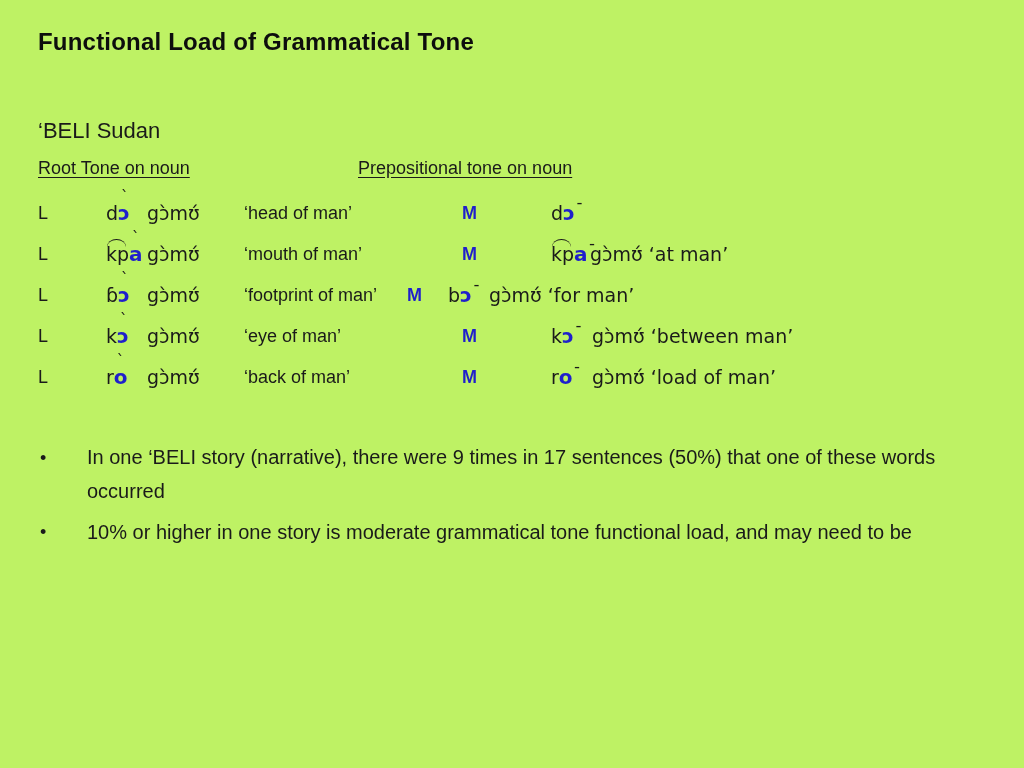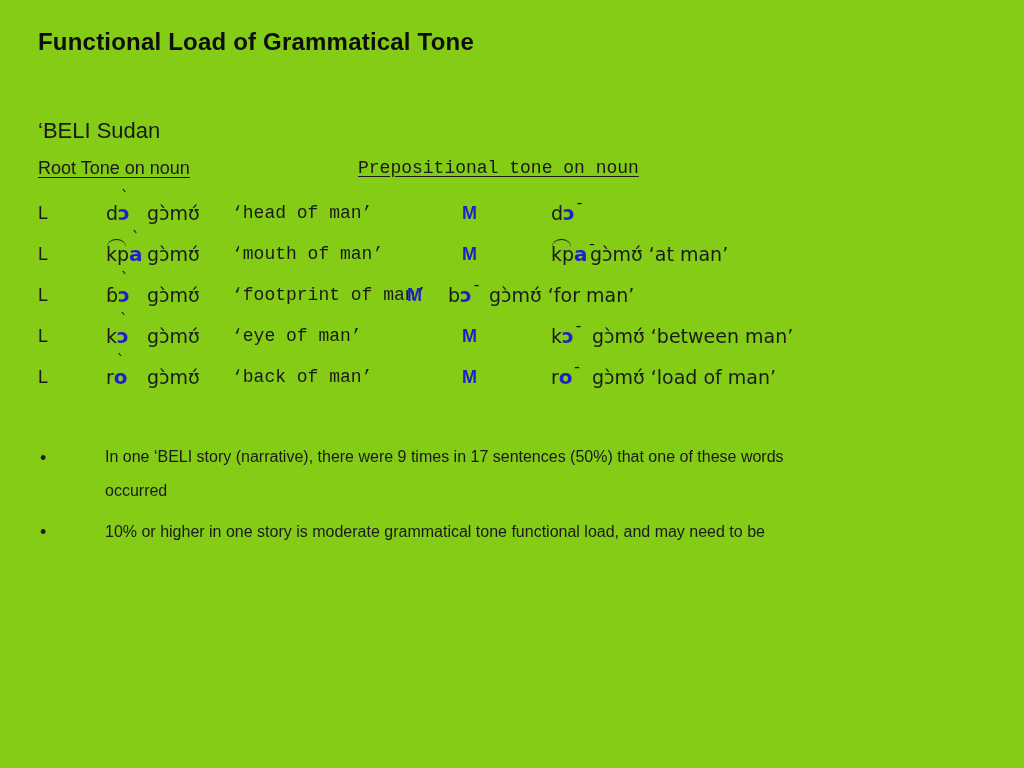--- a/index.html
+++ b/index.html
@@ -1,40 +1,40 @@
 <!DOCTYPE html>
 <html><head>
 <meta charset="utf-8">
 <style>
   html,body{margin:0;padding:0;}
   body{
     width:1024px;height:768px;background:#ffffff;
     font-family:"Liberation Sans",sans-serif;color:#1a1a1a;
     position:relative;overflow:hidden;
   }
-  .slide{position:absolute;inset:0;background:#84cc16;}
+  .slide{position:absolute;inset:0;background:#bef264;}
   .title{
     position:absolute;left:38px;top:28px;
     font-size:24px;font-weight:bold;color:#0d0d0d;letter-spacing:.2px;
     white-space:nowrap;
   }
   .subtitle{position:absolute;left:38px;top:118px;font-size:22px;white-space:nowrap;}
   .col-hdr{
     position:absolute;top:158px;font-size:18px;white-space:nowrap;
     text-decoration:underline;text-underline-offset:3px;
   }
   .col-hdr.left{left:38px;}
-  .col-hdr.right{left:358px;font-family:Liberation Mono, monospace;}
+  .col-hdr.right{left:358px;}
 
   .row{position:absolute;left:0;width:1024px;height:30px;font-size:18px;line-height:26px;}
   .cell{position:absolute;white-space:nowrap;}
   .tone-l{left:38px;}
   .word1{left:106px;}
   .noun1{left:147px;}
-  .gloss1{left:232px;font-family:Liberation Mono, monospace;}
+  .gloss1{left:244px;}
   .mcol{left:462px;font-weight:bold;color:#1f1fcc;}
   .word2{left:551px;}
   .rest2{left:592px;}
   
   .r3 .mcol{left:407px;}
   .r3 .word2{left:448px;}
   .r3 .rest2{left:489px;}
   .r2 .rest2{left:590px;}
 
   .ipa{font-family:"DejaVu Sans",sans-serif;font-size:19px;text-align:right;}
@@ -50,21 +50,21 @@
     color:#1a1a1a;font-size:14px;font-weight:bold;
     font-family:"DejaVu Sans",sans-serif;
   }
   .tie{
     position:absolute;left:1px;top:-2px;width:19px;height:7px;
     border-top:1.7px solid #1a1a1a;
     border-radius:50% 50% 0 0/100% 100% 0 0;
   }
 
   .bullet-dot{position:absolute;left:40px;font-size:18px;line-height:22px;}
-  .btext{position:absolute;left:105px;font-size:16px;line-height:22px;white-space:nowrap;}
+  .btext{position:absolute;left:87px;font-size:20px;line-height:22px;white-space:nowrap;}
 </style>
 </head>
 <body>
 
 <div class="slide">
 
   <div class="title">Functional Load of Grammatical Tone</div>
 
   <div class="subtitle">‘BELI Sudan</div>
 

